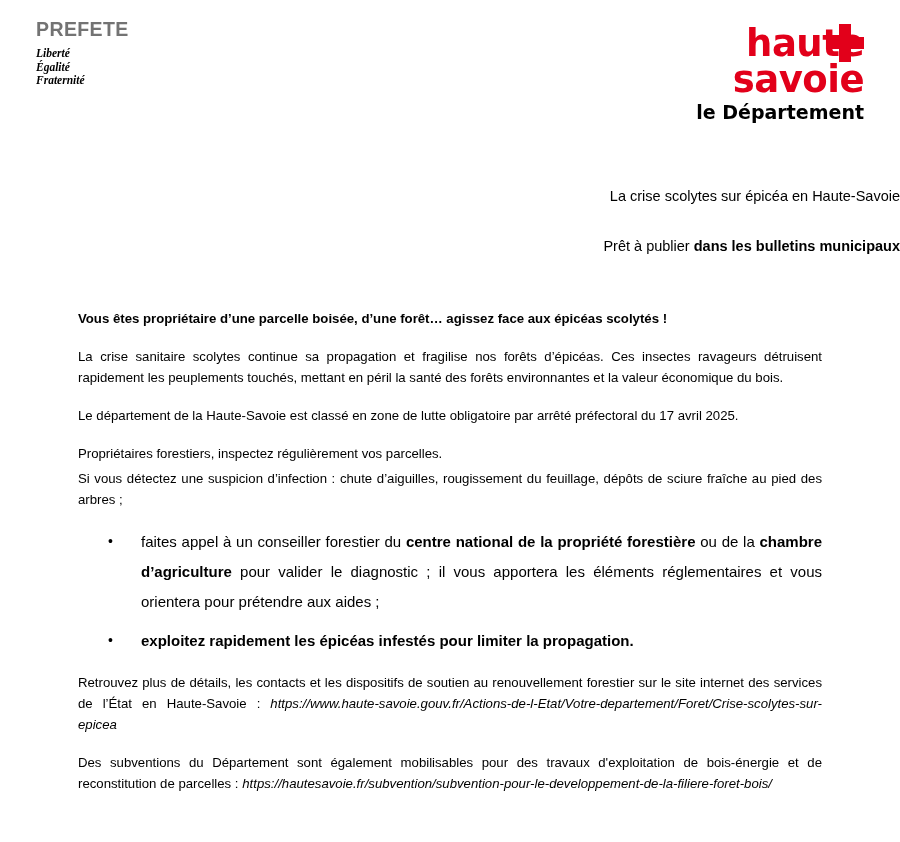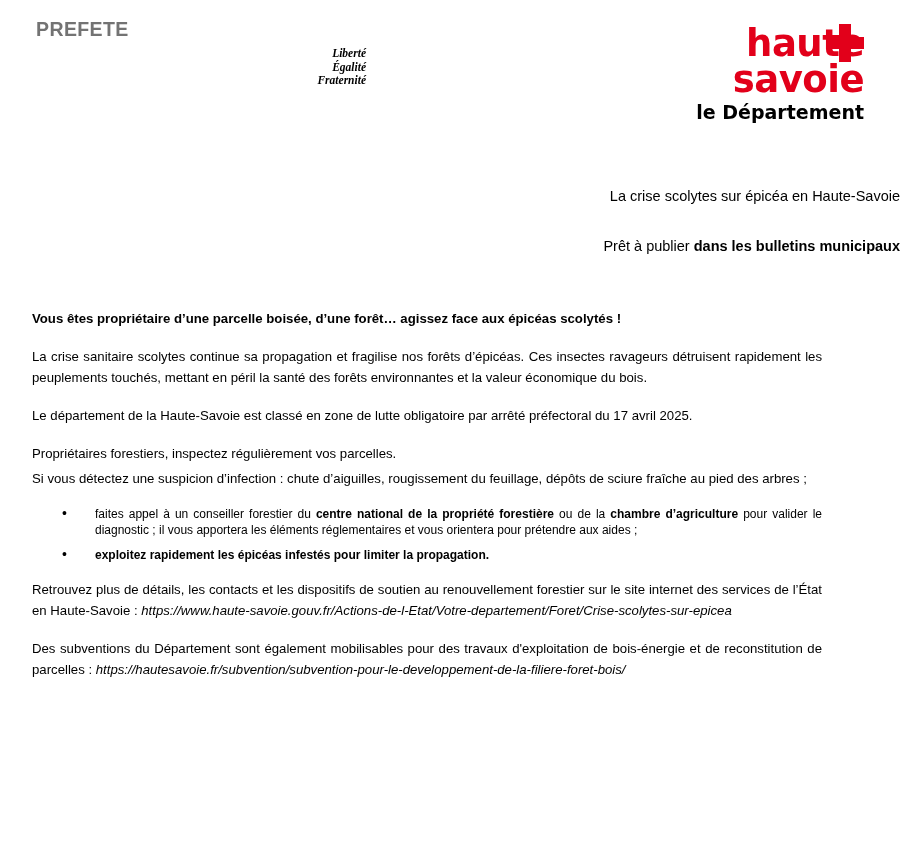--- a/index.html
+++ b/index.html
@@ -46,21 +46,20 @@
   .marianne .devise {
     margin-top: 7px;
   }
   .marianne .devise div {
     font-family: "Liberation Serif", serif;
     font-style: italic;
     font-weight: bold;
     font-size: 11.5px;
     line-height: 13.5px;
     color: #000000;
-    text-align: right;
   }
 
   .dept-logo {
     position: absolute;
     right: 36px;
     top: 26px;
     width: 230px;
     text-align: right;
     color: #e2001a;
   }
@@ -112,21 +111,21 @@
   .title-line.second {
     margin-top: 30px;
   }
   .title-line .bold {
     font-weight: bold;
   }
 
   
   .body-content {
     margin: 0 auto;
-    padding: 0 78px 0 32px;
+    padding: 0 78px 0 78px;
     width: 900px;
     box-sizing: border-box;
     margin-top: 52px;
   }
   p.para {
     font-size: 13.2px;
     line-height: 21px;
     text-align: justify;
     margin: 0 0 17px 0;
     color: #000000;
@@ -140,22 +139,22 @@
   }
 
   ul.bullets {
     list-style: none;
     margin: 6px 0 16px 0;
     padding: 0;
   }
   ul.bullets li {
     position: relative;
     padding-left: 63px;
-    font-size: 12px;
-    line-height: 16px;
+    font-size: 15px;
+    line-height: 30px;
     text-align: justify;
     margin-bottom: 9px;
   }
   ul.bullets li::before {
     content: "•";
     position: absolute;
     left: 30px;
     top: -1px;
     font-size: 14px;
   }

